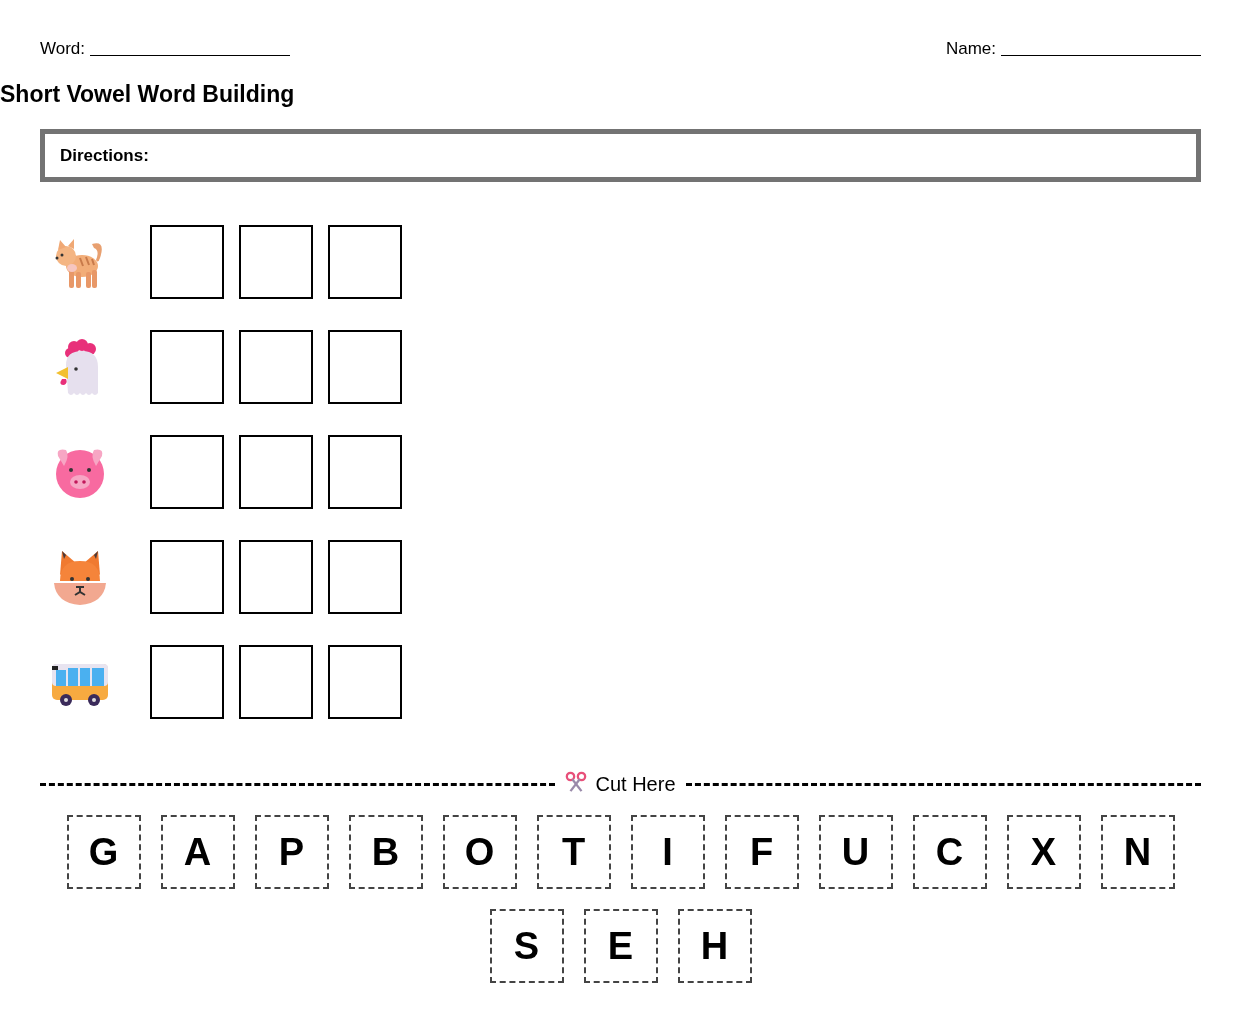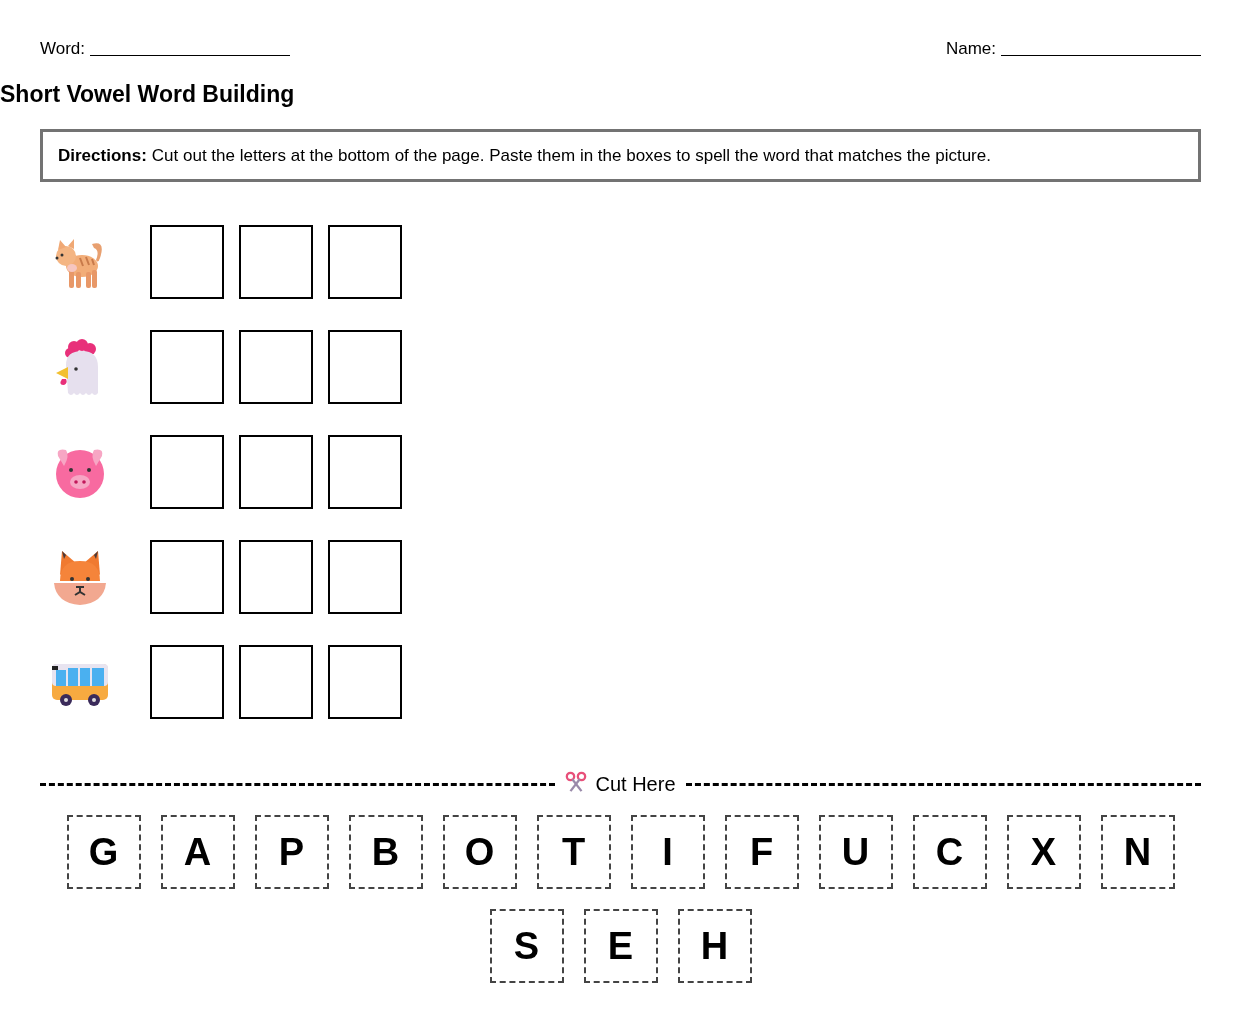--- a/index.html
+++ b/index.html
@@ -38,21 +38,21 @@
       text-align: left;
       font-size: 23px;
       font-weight: bold;
     }
     .directions {
       position: absolute;
       top: 129px;
       left: 40px;
       width: 1161px;
       height: 53px;
-      border: 3px solid #737373;
+      border: 5px solid #737373;
       padding: 0 15px;
       display: flex;
       align-items: center;
       font-size: 17px;
     }
     .directions b { font-weight: bold; margin-right: 5px; }
     .rows { position: absolute; top: 225px; left: 40px; }
     .word-row {
       position: relative;
       height: 74px;
@@ -129,21 +129,20 @@
   <div class="field date">
     <span class="label">Name:</span>
     <span class="line"></span>
   </div>
 </div>
 
 <div class="title">Short Vowel Word Building</div>
 
 <div class="directions">
   <b>Directions:</b>
-  <span>Cut out the letters at the bottom of the page. Paste them in the boxes to spell the word that matches the picture.</span>
 </div>
 
 <div class="rows">
 
   <div class="word-row">
     <div class="picture">
       <svg viewBox="0 0 64 64">
         <path d="M44 14 Q58 10 52 28 Q50 34 48 30 Q52 20 46 18 Z" fill="#e8a070"></path>
         <ellipse cx="34" cy="36" rx="16" ry="11" fill="#f2ad78"></ellipse>
         <rect x="21" y="40" width="5" height="18" rx="2" fill="#e89868"></rect>

